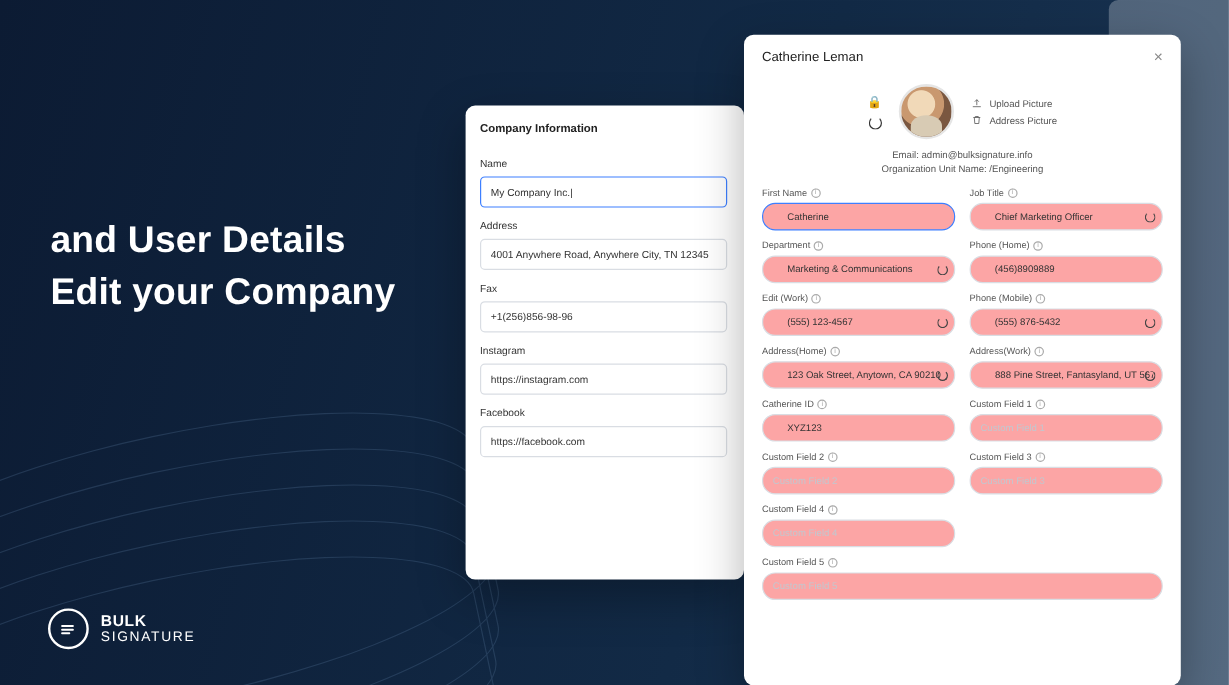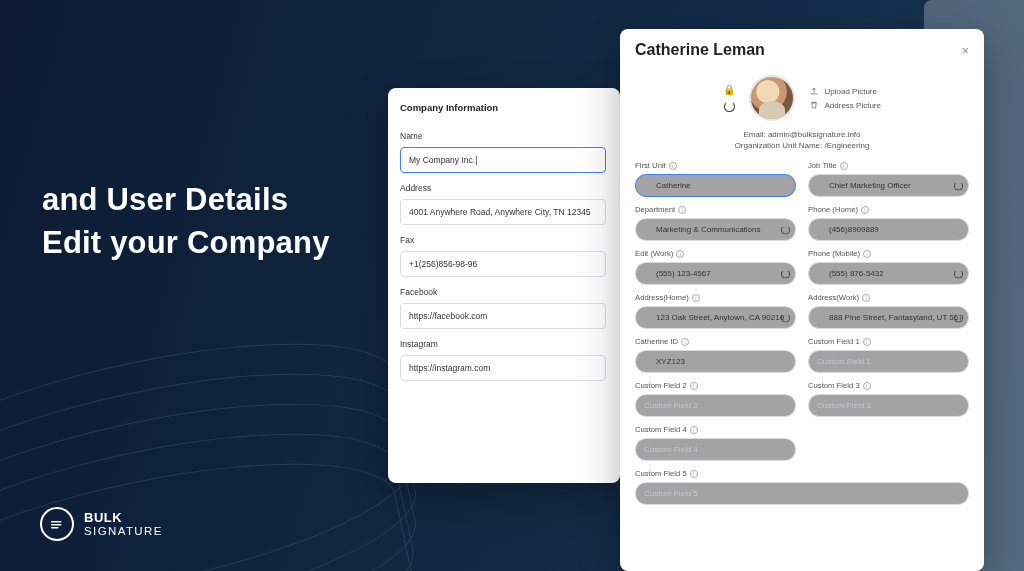--- a/index.html
+++ b/index.html
@@ -97,42 +97,42 @@
 
   
   .user-modal {
     left: 620px; top: 29px;
     width: 364px; height: 542px;
     padding: 12px 15px 0 15px;
     display:flex; flex-direction:column;
     overflow: hidden;
   }
   .user-header { display:flex; justify-content:space-between; align-items:center; margin-bottom:10px;}
-  .user-header .name { font-size: 16px; font-weight: 700; color:#222; }
+  .user-header .name { font-size: 11px; font-weight: 400; color:#222; }
   .user-header .close { font-size: 13px; color:#888; cursor:pointer; line-height:1;}
   .user-top { display:flex; justify-content:center; align-items:center; gap:14px; margin: 6px 0 8px 0;}
   .lockspin { display:flex; flex-direction:column; align-items:center; gap:6px; font-size:10px; color:#555;}
   .avatar { width:46px; height:46px; border-radius:50%; background: radial-gradient(circle at 40% 35%, #f1d9b8 0 30%, #c9986f 32% 50%, #7a5740 52% 100%); border:2px solid #e5e5e5; position:relative; overflow:hidden;}
   .avatar::after{content:""; position:absolute; bottom:0; left:8px; right:8px; height:18px; background:#d8cbb4; border-radius:50% 50% 0 0;}
   .pic-actions { display:flex; flex-direction:column; gap:4px; font-size:8px; color:#555;}
   .pic-actions .act { display:flex; align-items:center; gap:5px; cursor:pointer;}
   .meta-lines { text-align:center; font-size:8px; color:#555; margin-bottom:10px; line-height:1.4;}
   .grid2 { display:grid; grid-template-columns: 1fr 1fr; gap: 8px 12px;}
   .um-field {}
   .um-label { font-size:7.7px; color:#555; display:flex; align-items:center; gap:3px; margin-bottom:4px;}
   .info-i { width:8px; height:8px; border:0.8px solid #aaa; border-radius:50%; display:inline-flex; align-items:center; justify-content:center; font-size:6px; color:#aaa;}
   .um-input {
     width:100%;
     border:1px solid #d9dde3;
     border-radius:11px;
     padding:6px 7px 6px 20px;
     font-size:8px;
     color:#333;
     position:relative;
-    background:#a3a3a3;
+    background:#fca5a5;
   }
   .um-input.focused { border-color:#3d7fff; }
   .um-input::placeholder { color:#c2c7cf; }
   .input-wrap { position: relative; }
   .input-wrap .lock { position:absolute; left:6px; top:50%; transform:translateY(-50%); font-size:8px; color:#666;}
   .input-wrap .spin { position:absolute; right:6px; top:50%; transform:translateY(-50%); width:9px; height:9px; border:1.5px solid #444; border-top-color:transparent; border-radius:50%;}
   .full { grid-column: 1 / span 2; }
 
   svg.icon { width:10px; height:10px; stroke:#555; fill:none; stroke-width:1.6;}
 </style>
@@ -173,26 +173,26 @@
   </div>
   <div class="field">
     <span class="field-label">Address</span>
     <input class="field-input" value="4001 Anywhere Road, Anywhere City, TN 12345" style="">
   </div>
   <div class="field">
     <span class="field-label">Fax</span>
     <input class="field-input" value="+1(256)856-98-96" style="">
   </div>
   <div class="field">
+    <span class="field-label">Instagram</span>
+    <input class="field-input" value="https://instagram.com" style="">
+  </div>
+  <div class="field">
     <span class="field-label">Facebook</span>
     <input class="field-input" value="https://facebook.com" style="">
-  </div>
-  <div class="field">
-    <span class="field-label">Instagram</span>
-    <input class="field-input" value="https://instagram.com" style="">
   </div>
 </div>
 
 <div class="panel user-modal">
   <div class="user-header">
     <div class="name">Catherine Leman</div>
     <div class="close">×</div>
   </div>
 
   <div class="user-top">
@@ -218,21 +218,21 @@
   </div>
 
   <div class="meta-lines">
     <div>Email: admin@bulksignature.info</div>
     <div>Organization Unit Name: /Engineering</div>
   </div>
 
   <div class="grid2">
     <div class="um-field">
       <div class="um-label">
-          <span>First Unit</span>
+          <span>First Name</span>
           <span class="info-i">i</span>
         </div>
       <div class="input-wrap"><span class="lock">🔒</span>
         <input class="um-input focused" value="Catherine" style=""></div>
     </div>
 
     <div class="um-field">
       <div class="um-label">
           <span>Job Title</span>
           <span class="info-i">i</span>

